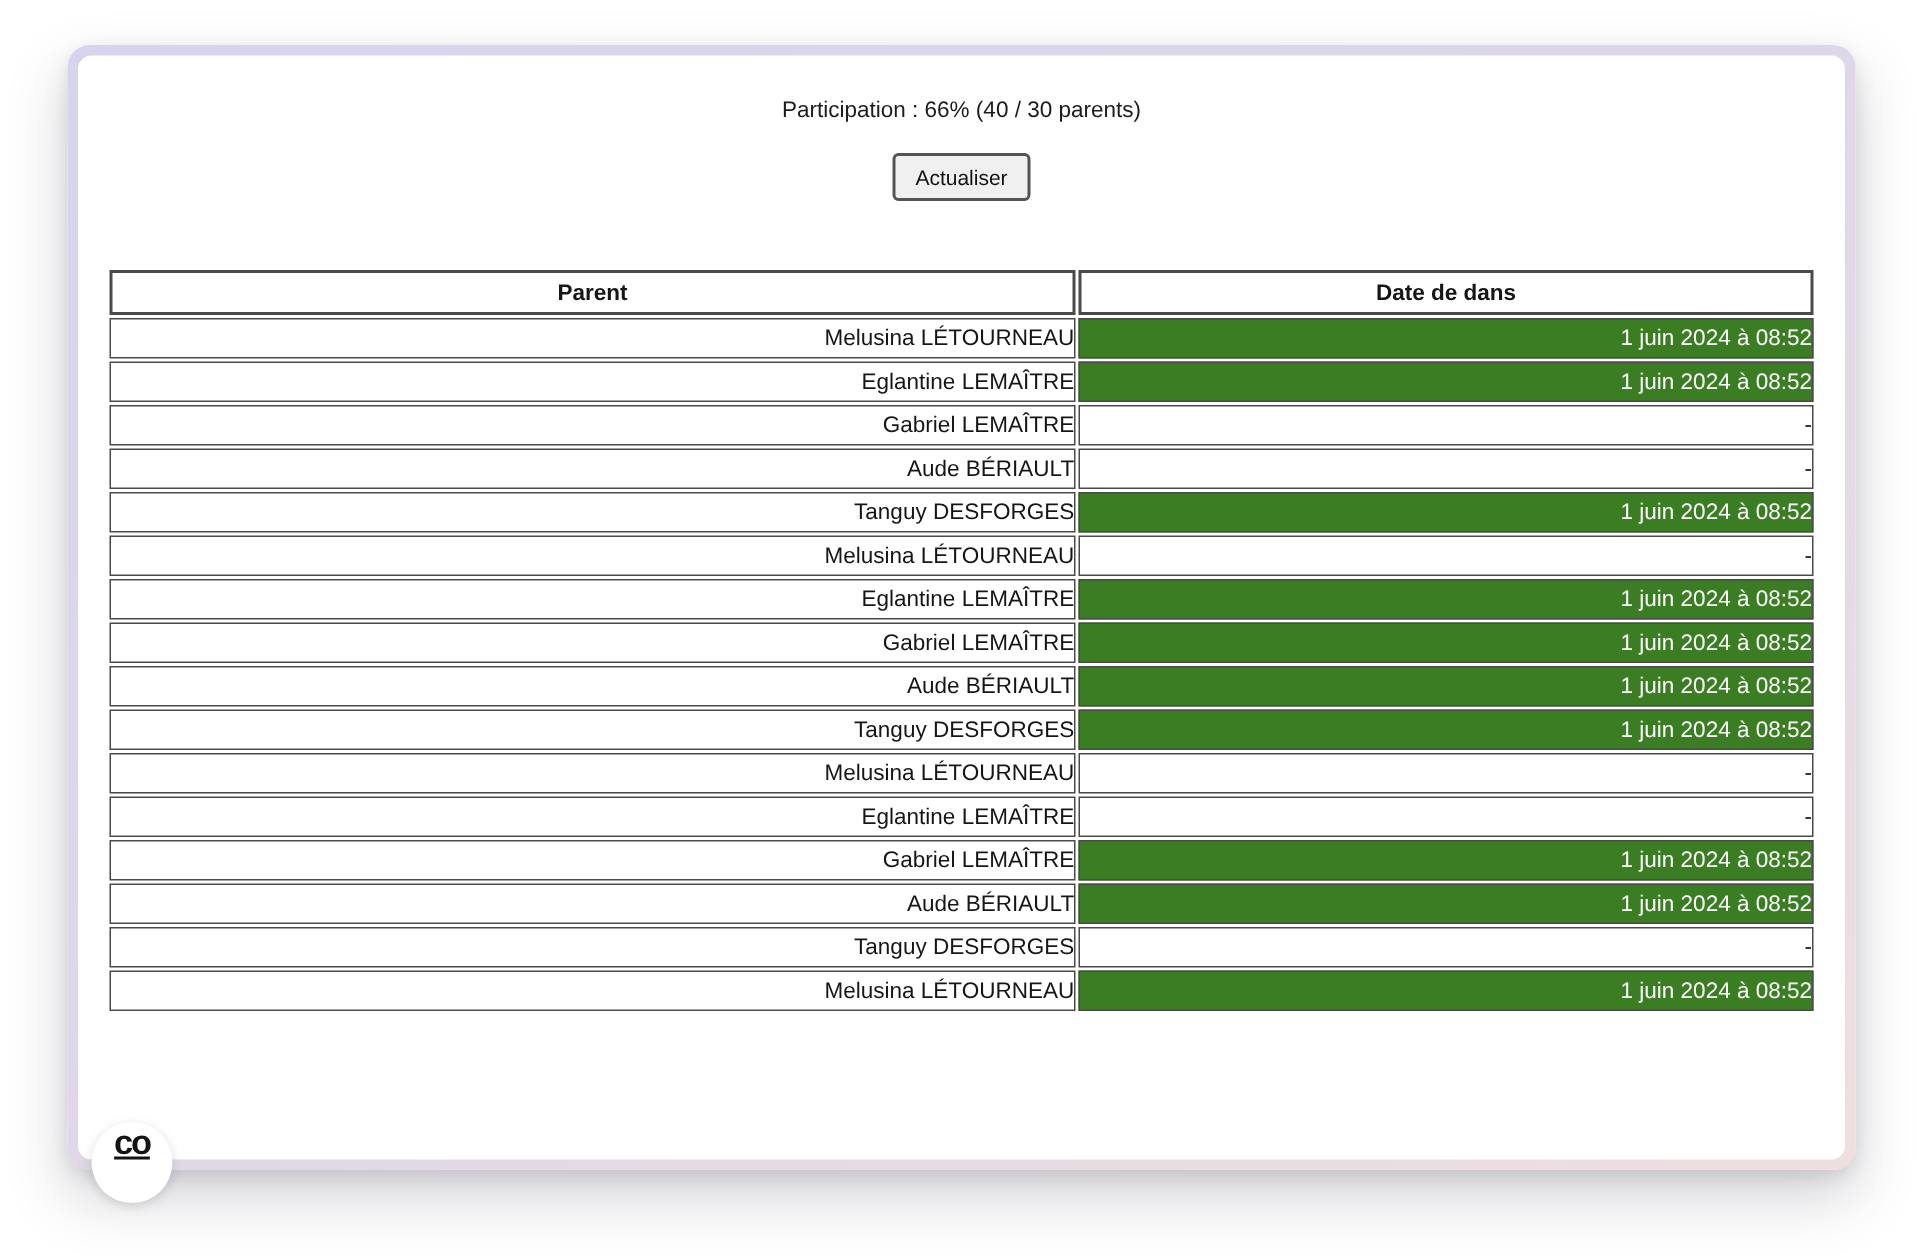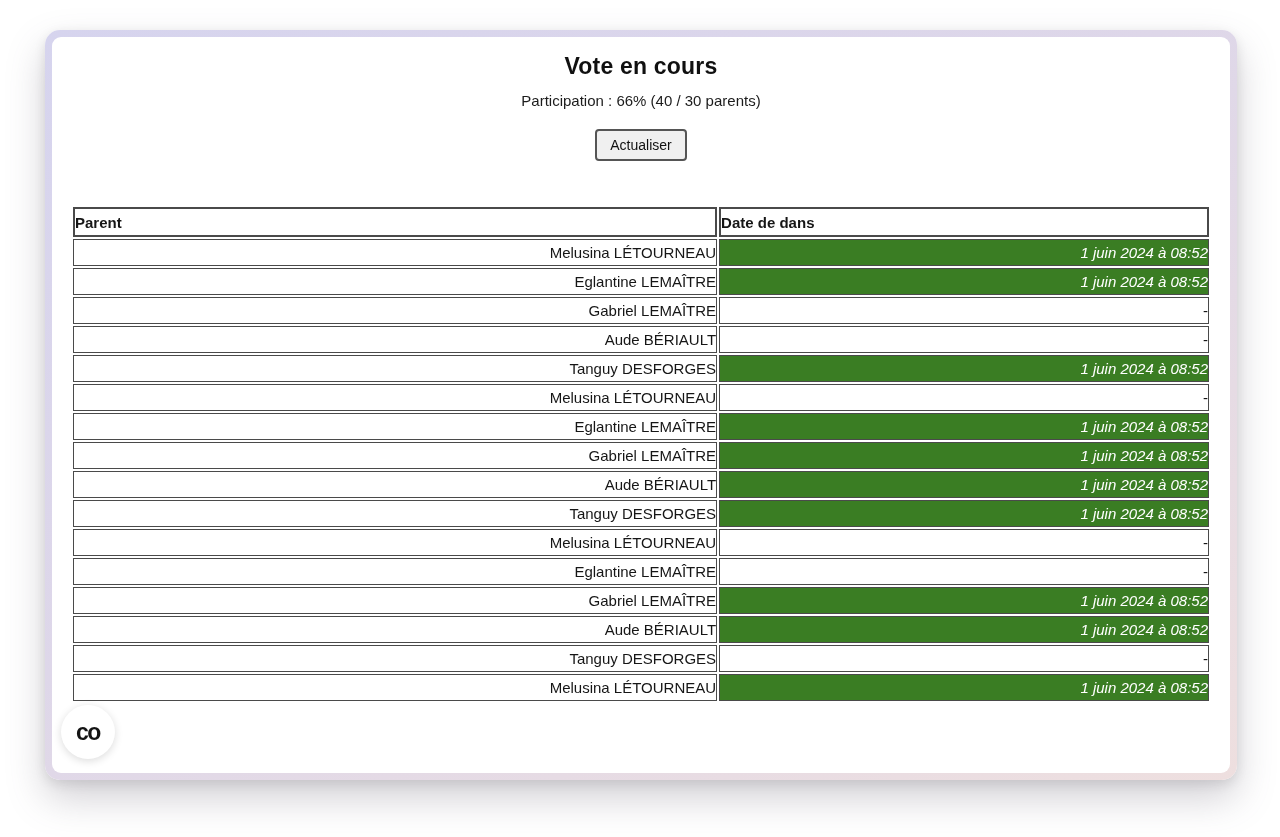--- a/index.html
+++ b/index.html
@@ -67,60 +67,58 @@
     color: #161616;
     table-layout: fixed;
   }
   .vote-table col.col-parent { width: 56.8%; }
   .vote-table col.col-date   { width: 43.2%; }
   .vote-table th {
     border: 2px solid #4a4a4a;
     font-weight: 700;
     height: 30px;
     background: #ffffff;
-    text-align: left;
+    text-align: center;
   }
   .vote-table td {
     border: 1px solid #4a4a4a;
     height: 27px;
     background: #ffffff;
     text-align: right;
     overflow: hidden;
     white-space: nowrap;
   }
   .vote-table td.voted {
     background: var(--voted-bg, #3a7d23);
     color: var(--voted-fg, #ffffff);
-    font-style: italic;
   }
   .corner-badge {
     position: absolute;
-    left: 61px; top: 705px;
+    left: 61px; top: 748px;
     width: 54px; height: 54px;
     border-radius: 50%;
     background: #ffffff;
     box-shadow: 0 2px 8px rgba(0,0,0,0.14);
     display: flex;
-    align-items: center;
     justify-content: center;
     font-weight: 800;
     font-size: 23px;
     letter-spacing: -1.5px;
     color: #141414;
     cursor: pointer;
     user-select: none;
+    text-decoration: underline;
   }
 </style>
 </head>
 <body>
 
 <div class="app-window">
   <div class="card">
 
-    <h1 class="page-title">Vote en cours</h1>
 
 
     <p class="participation">Participation : 66% (40 / 30 parents)</p>
 
     <div class="refresh-wrap">
       <button class="refresh-btn">Actualiser</button>
     </div>
 
     <table class="vote-table">
       <colgroup>

